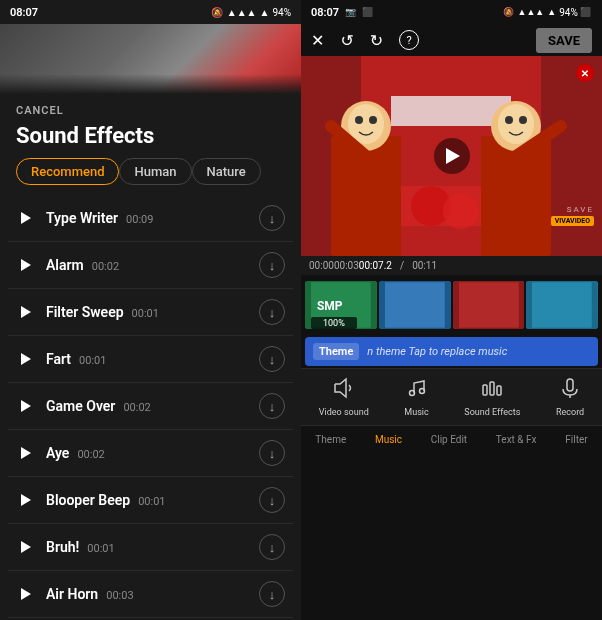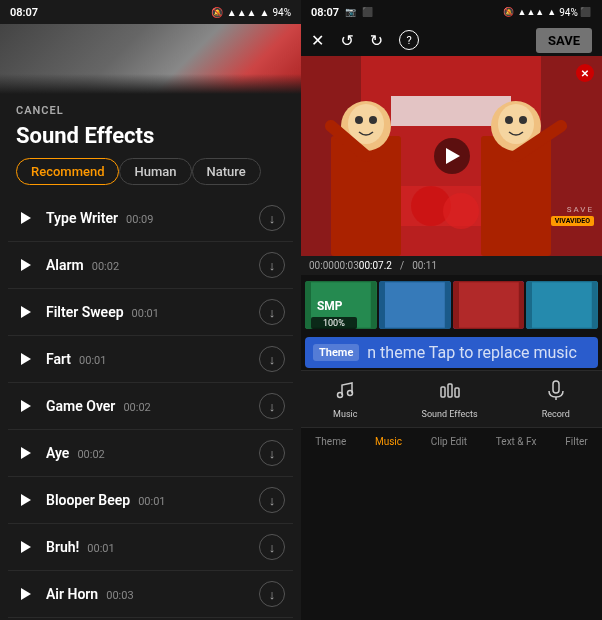--- a/index.html
+++ b/index.html
@@ -348,21 +348,22 @@
       color: #fff;
       font-size: 11px;
       font-weight: 600;
       background: rgba(255,255,255,0.2);
       padding: 2px 6px;
       border-radius: 3px;
       white-space: nowrap;
     }
     .theme-hint {
       color: rgba(255,255,255,0.8);
-      font-size: 16px;
+      font-size: 11px;
+      font-style: italic;
     }
 
     .bottom-tools {
       display: flex;
       justify-content: space-around;
       padding: 8px 0;
       background: #1a1a1a;
       border-top: 1px solid #2a2a2a;
     }
     .tool-item {
@@ -689,20 +690,29 @@
     </div>
     <div class="clip-duration-badge" style="font-size:9px;color:#fff;background:rgba(0,0,0,0.7);padding:1px 12px;position:absolute;bottom:6px;left:10px;">100%</div>
   </div>
 
   <div class="theme-track">
     <span class="theme-label">Theme</span>
     <span class="theme-hint">n theme Tap to replace music</span>
   </div>
 
   <div class="bottom-tools">
+    <div class="tool-item">
+      <span class="tool-icon">
+        <svg width="22" height="22" viewBox="0 0 22 22" fill="none">
+          <polyline points="2,7 2,15 7,15 13,20 13,2 7,7 2,7" stroke="#ccc" stroke-width="1.5" fill="none"></polyline>
+          <path d="M16,8 Q19,11 16,14" stroke="#ccc" stroke-width="1.5" fill="none"></path>
+        </svg>
+      </span>
+      <span class="tool-label">Video sound</span>
+    </div>
     <div class="tool-item">
       <span class="tool-icon">
         <svg width="22" height="22" viewBox="0 0 22 22" fill="none">
           <path d="M8,16 L8,6 L18,4 L18,14" stroke="#ccc" stroke-width="1.5" fill="none"></path>
           <circle cx="6" cy="16" r="2.5" stroke="#ccc" stroke-width="1.5" fill="none"></circle>
           <circle cx="16" cy="14" r="2.5" stroke="#ccc" stroke-width="1.5" fill="none"></circle>
         </svg>
       </span>
       <span class="tool-label">Music</span>
     </div>

